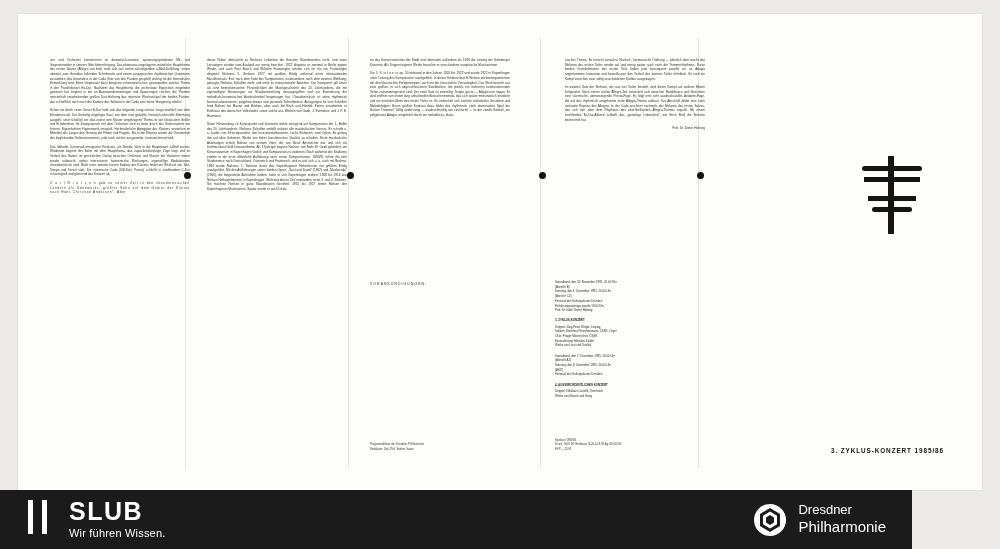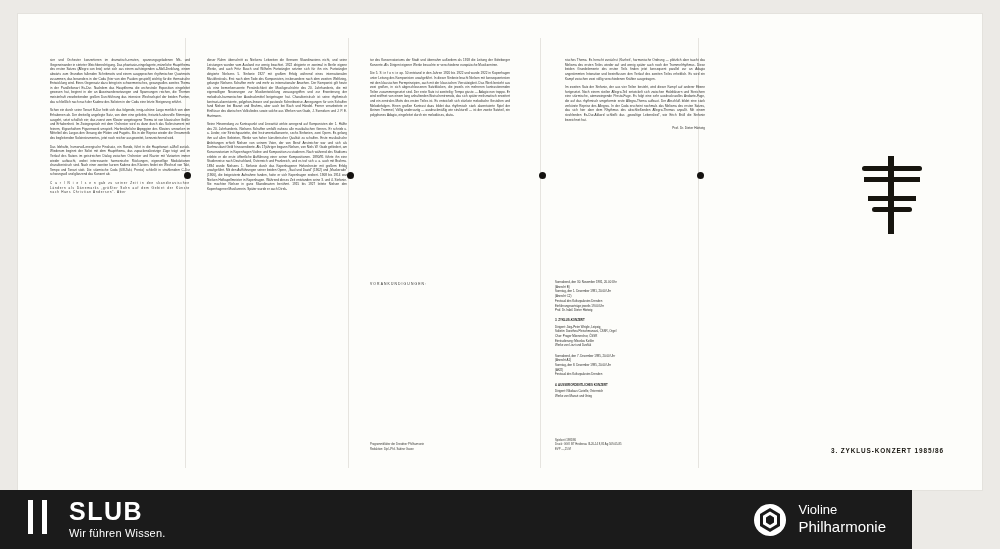--- a/index.html
+++ b/index.html
@@ -343,20 +343,20 @@
     </div>
 
     <div class="dph">
       <svg class="dph-logo" viewBox="0 0 34 34">
         <circle cx="17" cy="17" r="16" fill="#ffffff"></circle>
         <polygon points="17,5 27,11 27,23 17,29 7,23 7,11" fill="#1b1b1b"></polygon>
         <polygon points="17,8.5 24,12.7 24,21.3 17,25.5 10,21.3 10,12.7" fill="#ffffff"></polygon>
         <polygon points="17,12 21,14.4 21,19.6 17,22 13,19.6 13,14.4" fill="#1b1b1b"></polygon>
       </svg>
       <div class="dph-text">
-        <div class="l1">Violine</div>
+        <div class="l1">Dresdner</div>
         <div class="l2">Philharmonie</div>
       </div>
     </div>
 
   </div>
 
 </div>
 
 </body></html>

